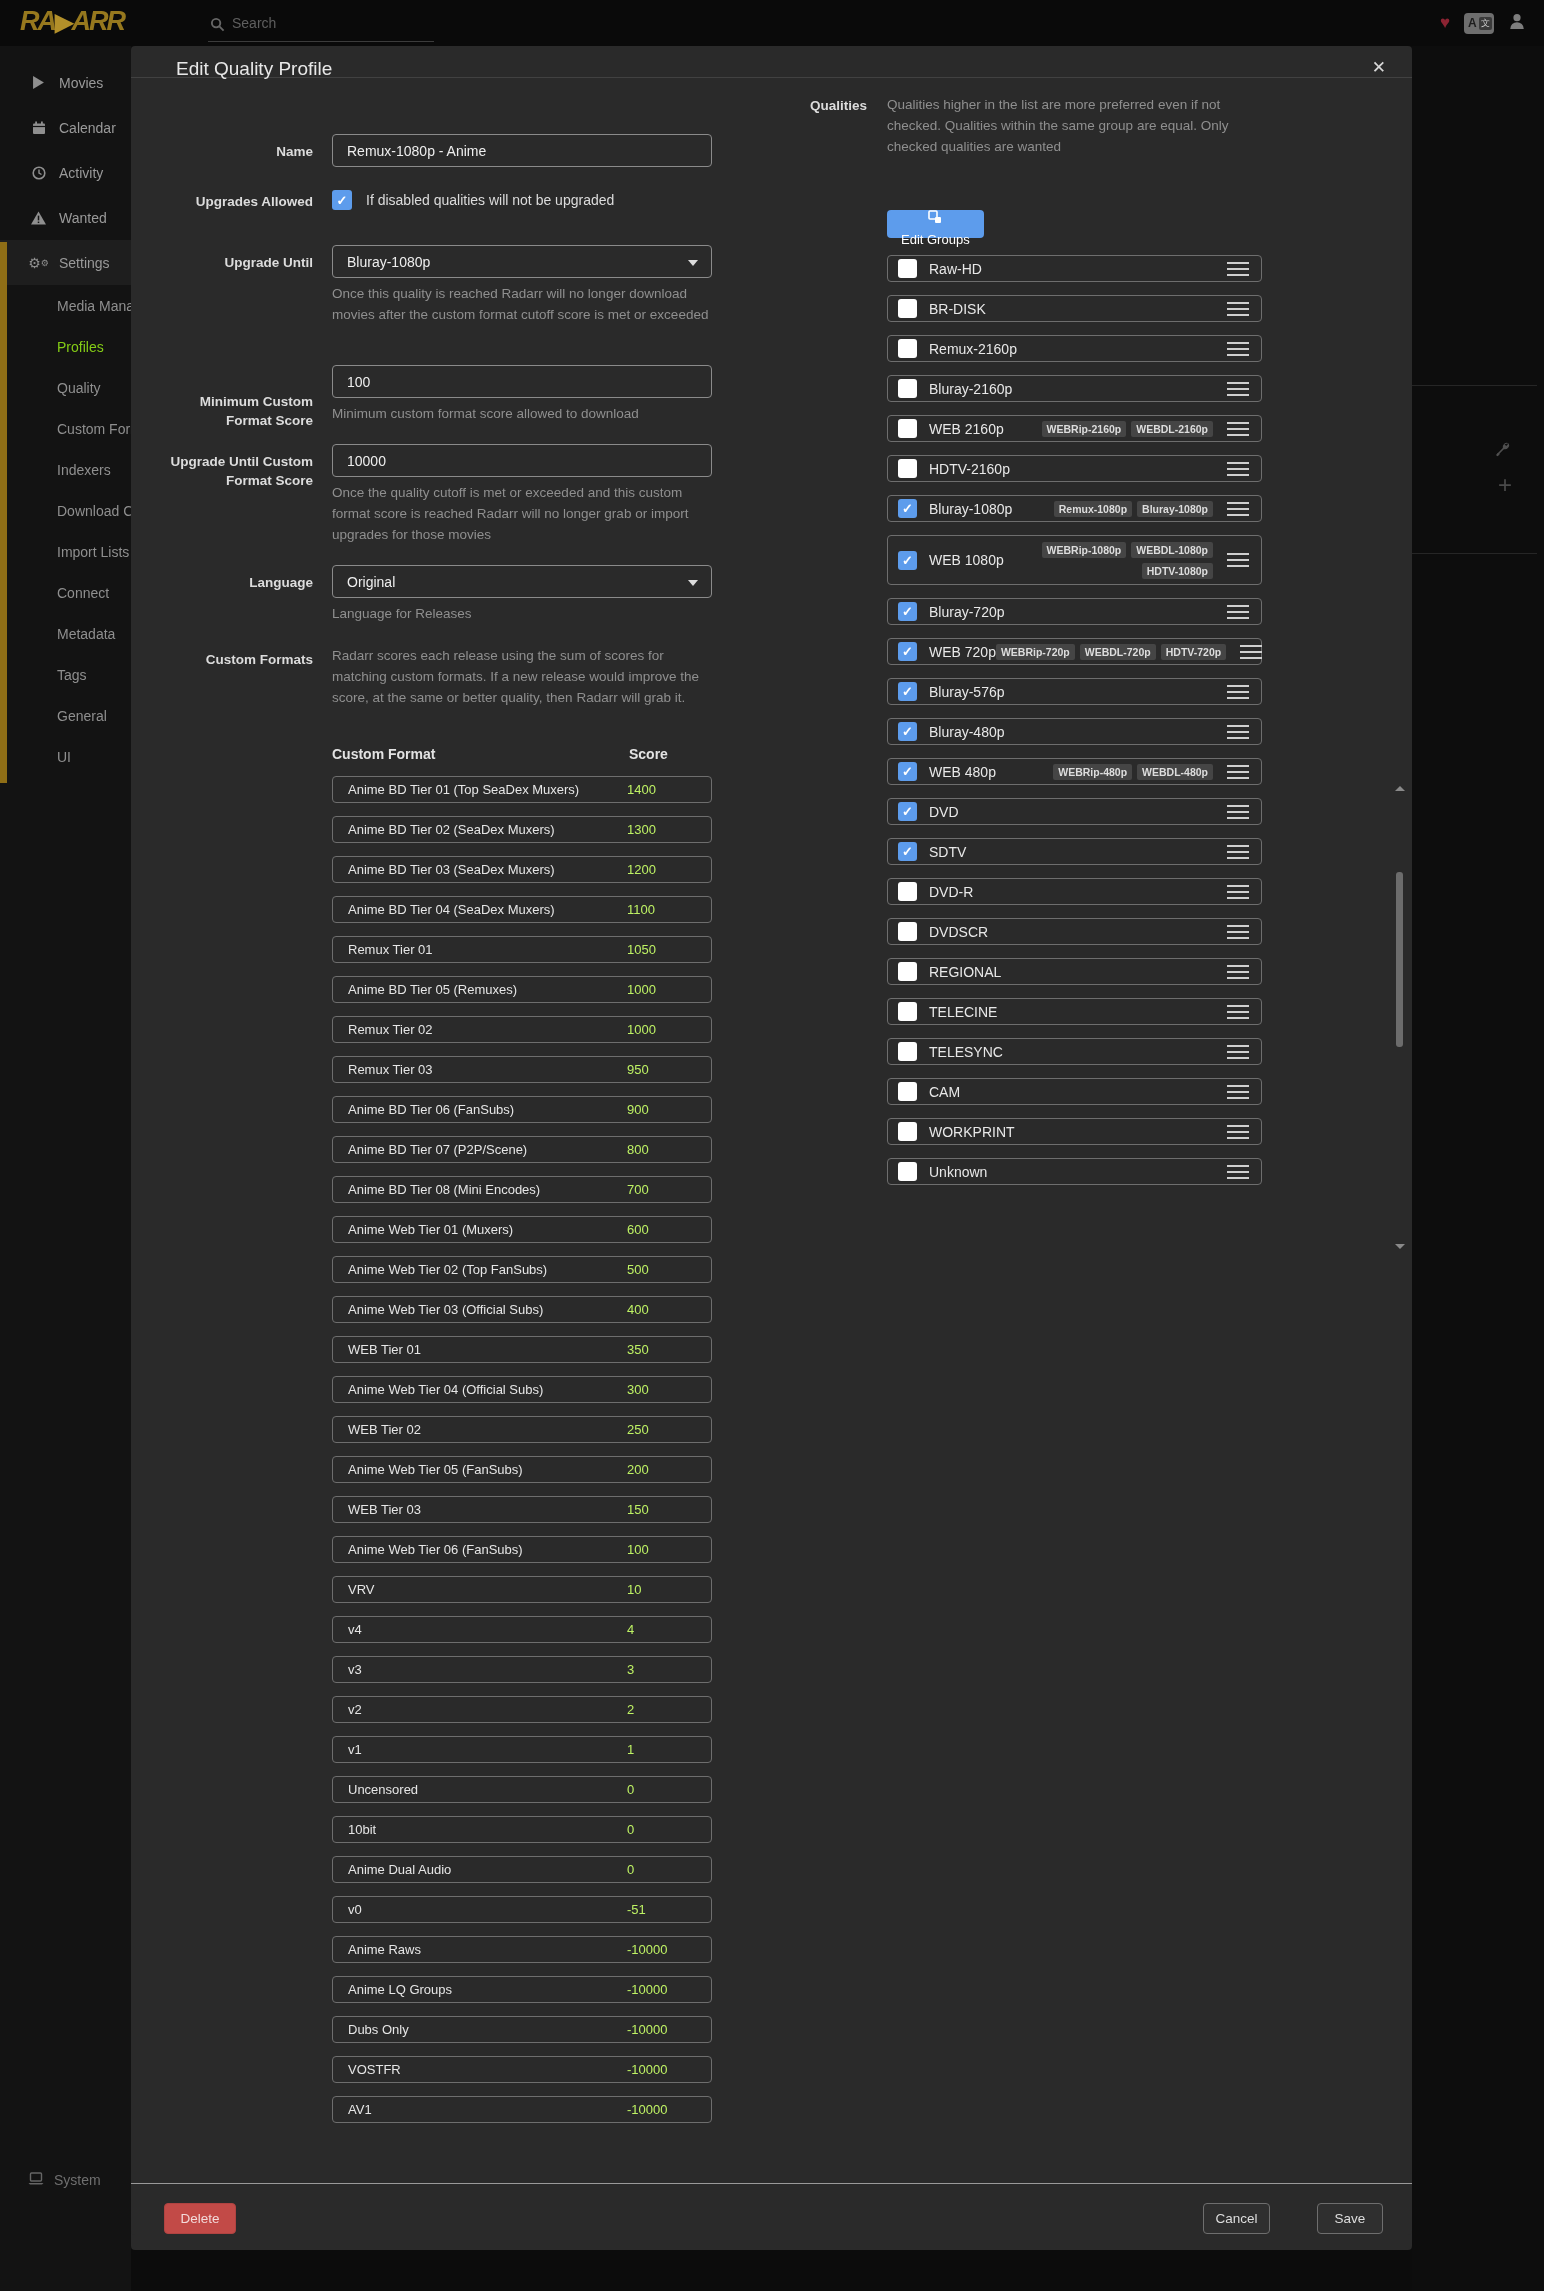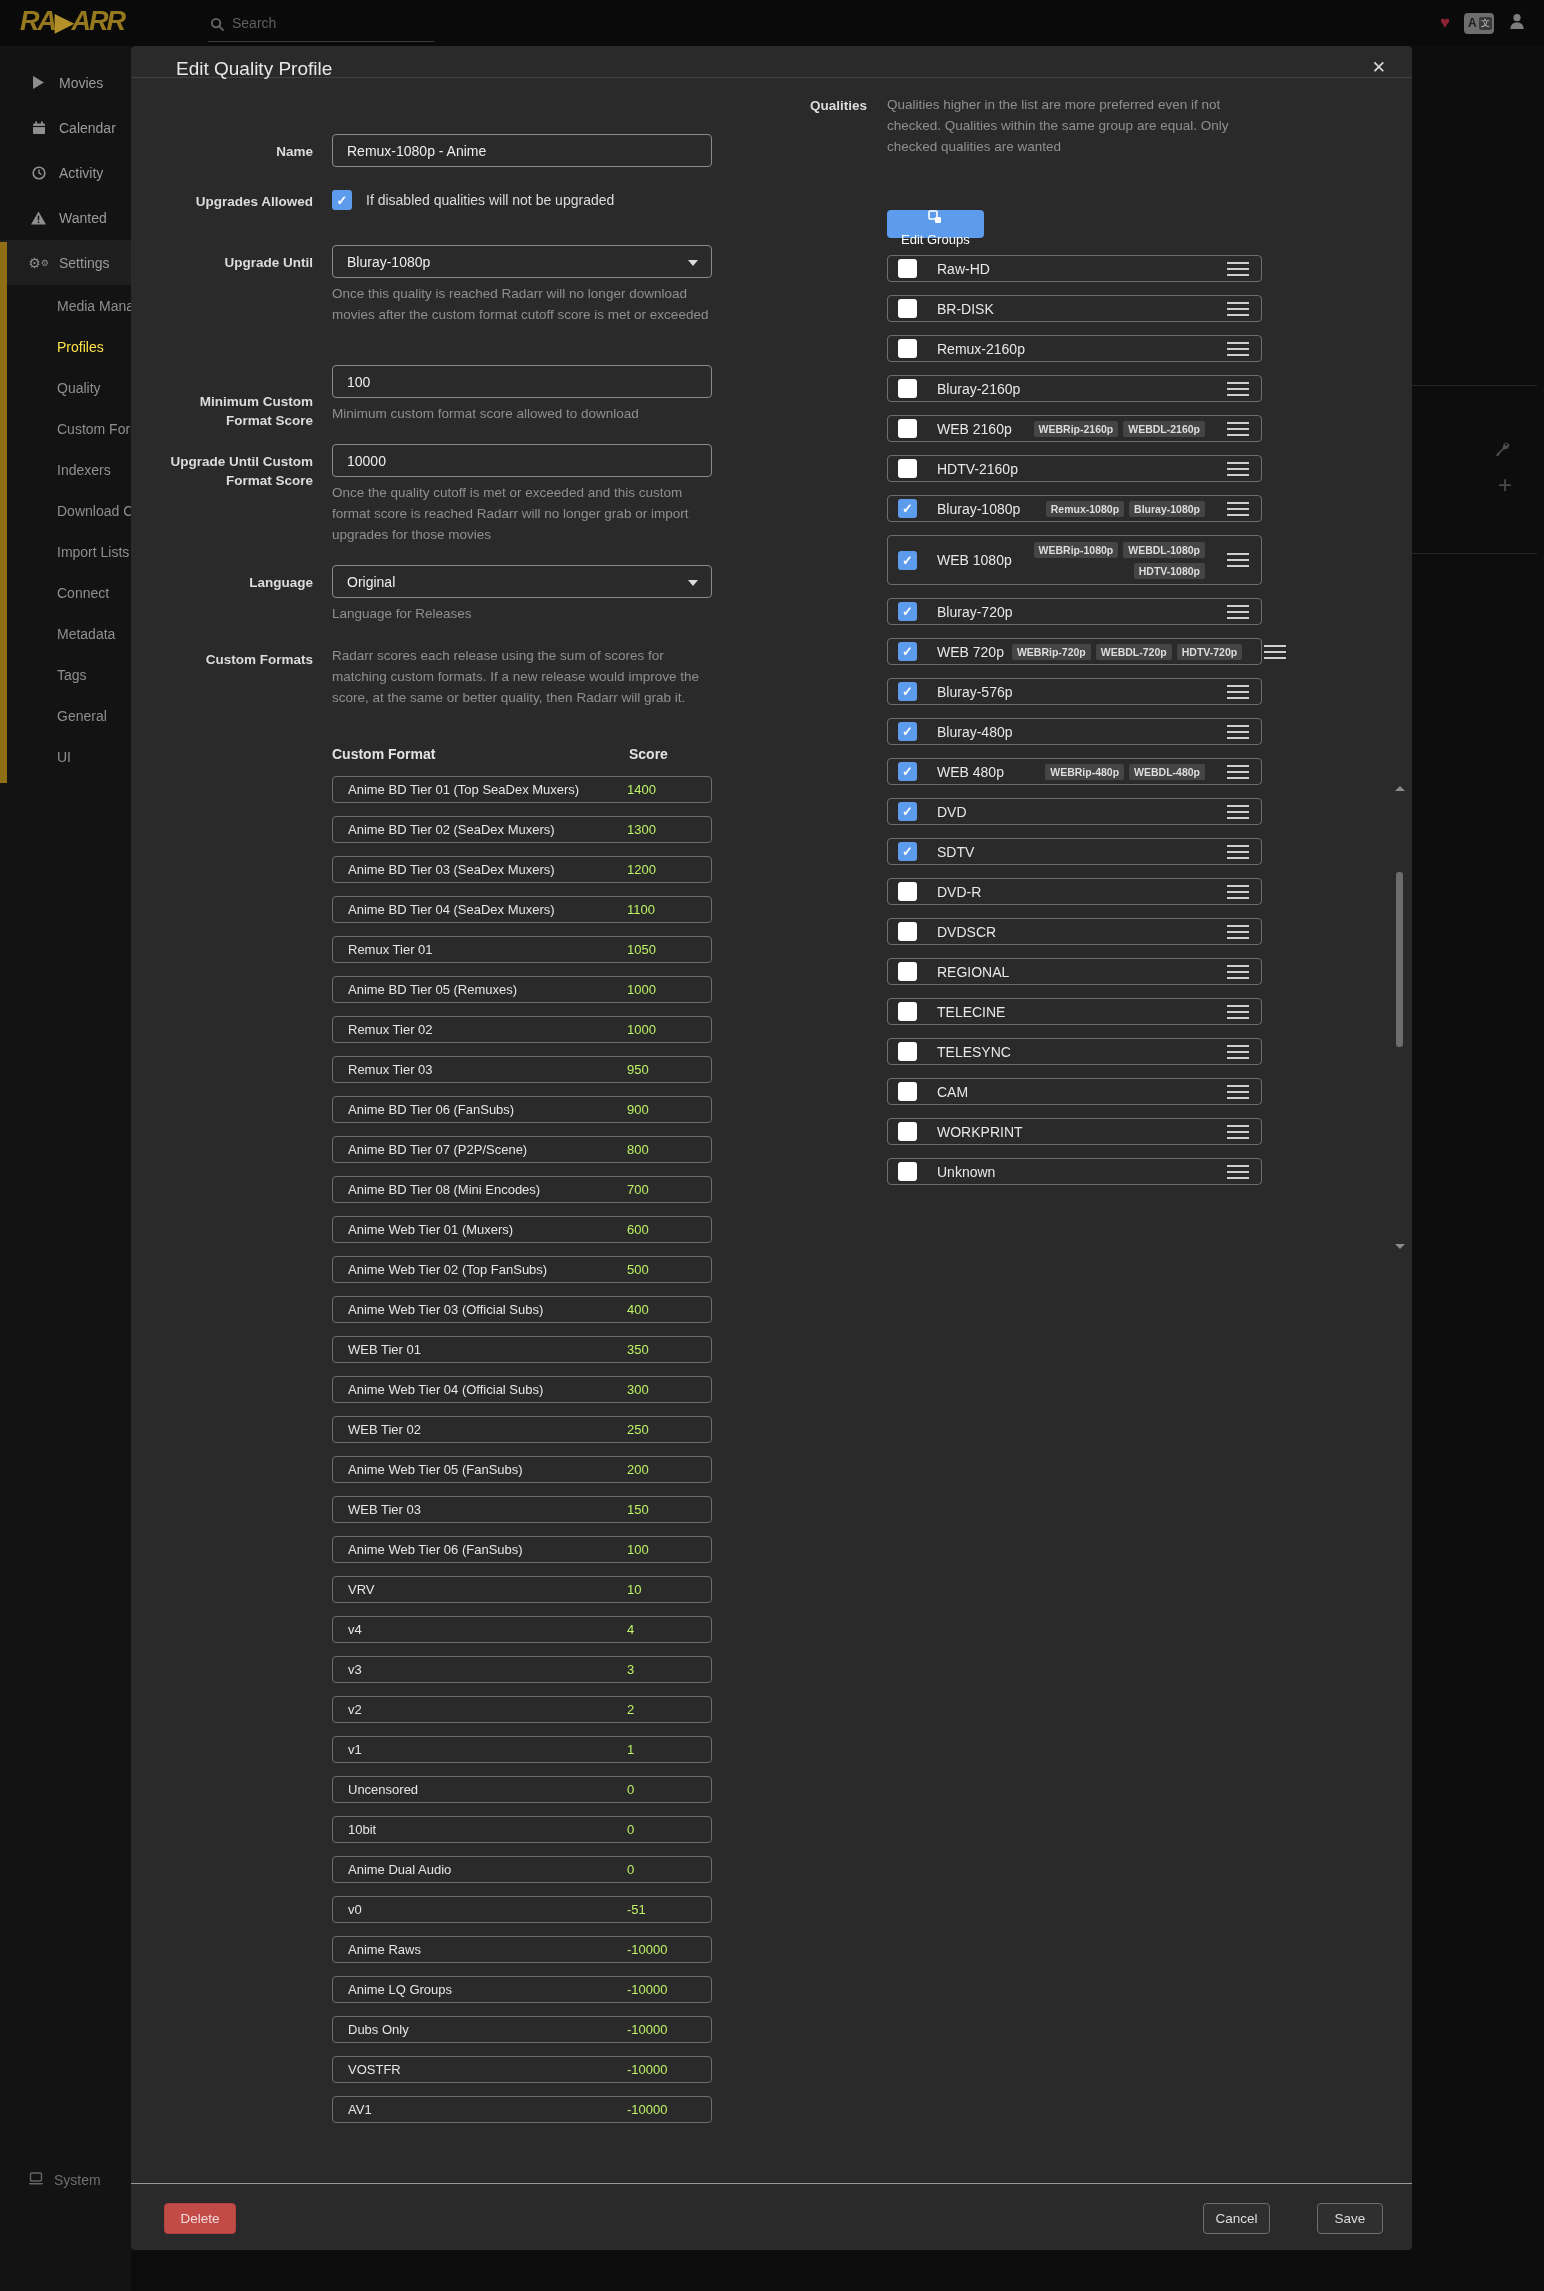--- a/index.html
+++ b/index.html
@@ -23,21 +23,21 @@
   .person { color:#7d7d7d; }
 
   
   .sidebar { position:absolute; left:0; top:46px; width:131px; height:2245px; background:#131313; overflow:hidden; z-index:0; }
   .side-item { display:flex; align-items:center; height:45px; padding-left:30px; gap:12px; color:#9a9a9a; font-size:14px; white-space:nowrap; }
   .side-item .ic { width:17px; display:flex; justify-content:center; color:#8f8f8f; flex:none; }
   .side-item.active-parent { background:#1e1e1e; }
   .gold-bar { position:absolute; left:0; top:196px; width:7px; height:541px; background:#8f6e16; }
   .sub-list { }
   .sub-item { display:flex; align-items:center; height:41px; padding-left:57px; color:#8f8f8f; font-size:14px; white-space:nowrap; }
-  .sub-item.active { color:#fde047; }
+  .sub-item.active { color:#84cc16; }
   .system-item { position:absolute; left:0; top:2126px; width:131px; display:flex; gap:10px; padding-left:28px; height:26px; color:#6f6f6f; font-size:14px; }
   .system-item .ic { color:#666; display:flex; }
 
   
   .page-right { position:absolute; left:1412px; top:46px; width:132px; height:2245px; background:#0d0d0d; }
   .page-right .hline { position:absolute; left:0; width:125px; height:1px; background:#262626; }
   .pr-wrench { position:absolute; left:82px; top:395px; color:#4f4f4f; }
   .pr-plus { position:absolute; left:86px; top:425px; color:#4a4a4a; font-size:24px; font-weight:300; }
 
   
@@ -65,21 +65,21 @@
   .cf-list { position:absolute; left:201px; top:730px; width:380px; display:flex; flex-direction:column; gap:13px; }
   .cf-row { position:relative; height:27px; border:1px solid #6e6e6e; border-radius:4px; display:flex; align-items:center; padding-left:15px; }
   .cf-name { font-size:13px; color:#e6e6e6; }
   .cf-score { position:absolute; left:294px; font-size:13px; color:#bef264; }
 
   
   .q-label { position:absolute; left:679px; top:52px; width:75px; text-align:left; font-size:13.5px; font-weight:bold; color:#dcdcdc; }
   .q-desc { position:absolute; left:756px; top:48px; width:368px; color:#8f8f8f; font-size:13.5px; line-height:21px; }
   .btn-edit-groups { position:absolute; left:756px; top:164px; height:28px; background:#5d9cec; border:none; border-radius:4px; color:#fff; font-size:13px; font-family:inherit; display:flex; align-items:center; gap:8px; padding:0 14px; cursor:pointer;flex-direction:column; }
   .q-list { position:absolute; left:756px; top:209px; width:375px; display:flex; flex-direction:column; gap:13px; }
-  .q-row { position:relative; border:1px solid #6e6e6e; border-radius:4px; display:flex; align-items:center; min-height:27px; padding:0 12px 0 10px; gap:8px; }
+  .q-row { position:relative; border:1px solid #6e6e6e; border-radius:4px; display:flex; align-items:center; min-height:27px; padding:0 12px 0 10px; gap:0; }
   .q-row.tall { min-height:50px; }
   .q-row .chkbox { width:19px; height:19px; }
   .q-name { font-size:14px; color:#e8e8e8; margin-left:12px; white-space:nowrap; }
   .badges { margin-left:auto; display:flex; justify-content:flex-end; align-items:center; gap:5px; row-gap:5px; }
   .q-row.tall .badges { width:220px; flex-wrap:wrap; }
   .badge { background:#454545; border-radius:2px; color:#ddd; font-size:10.5px; font-weight:bold; padding:2px 5px; white-space:nowrap; }
   .handle { width:22px; height:14px; margin-left:14px; flex:none; background:repeating-linear-gradient(to bottom, #cfcfcf 0 2px, transparent 2px 6px); cursor:grab; }
 
   
   .m-scroll-thumb { position:absolute; left:1265px; top:826px; width:7px; height:175px; background:#6c6c6c; border-radius:3px; }

